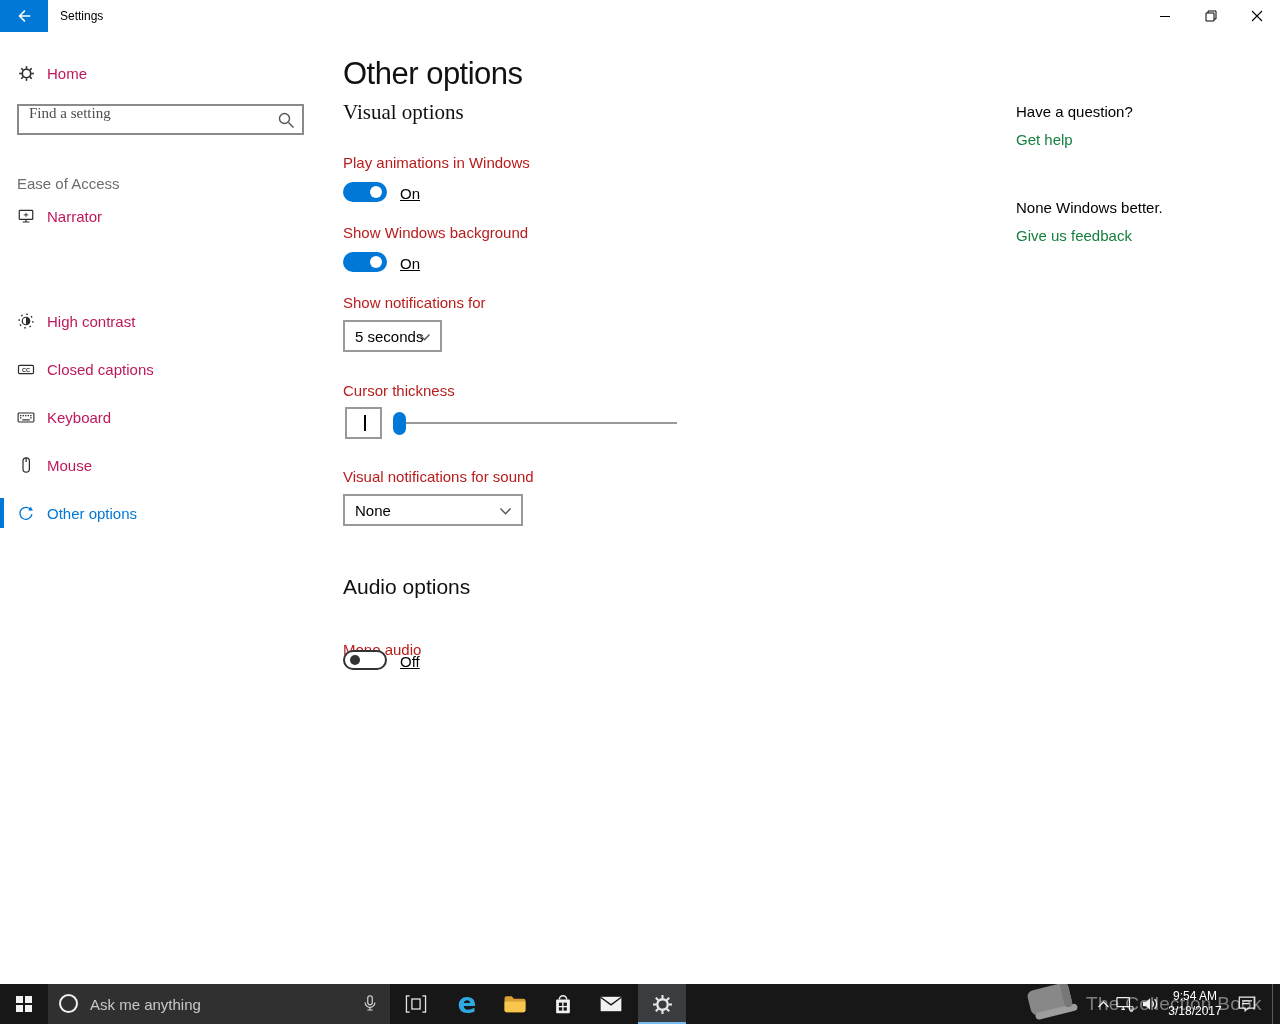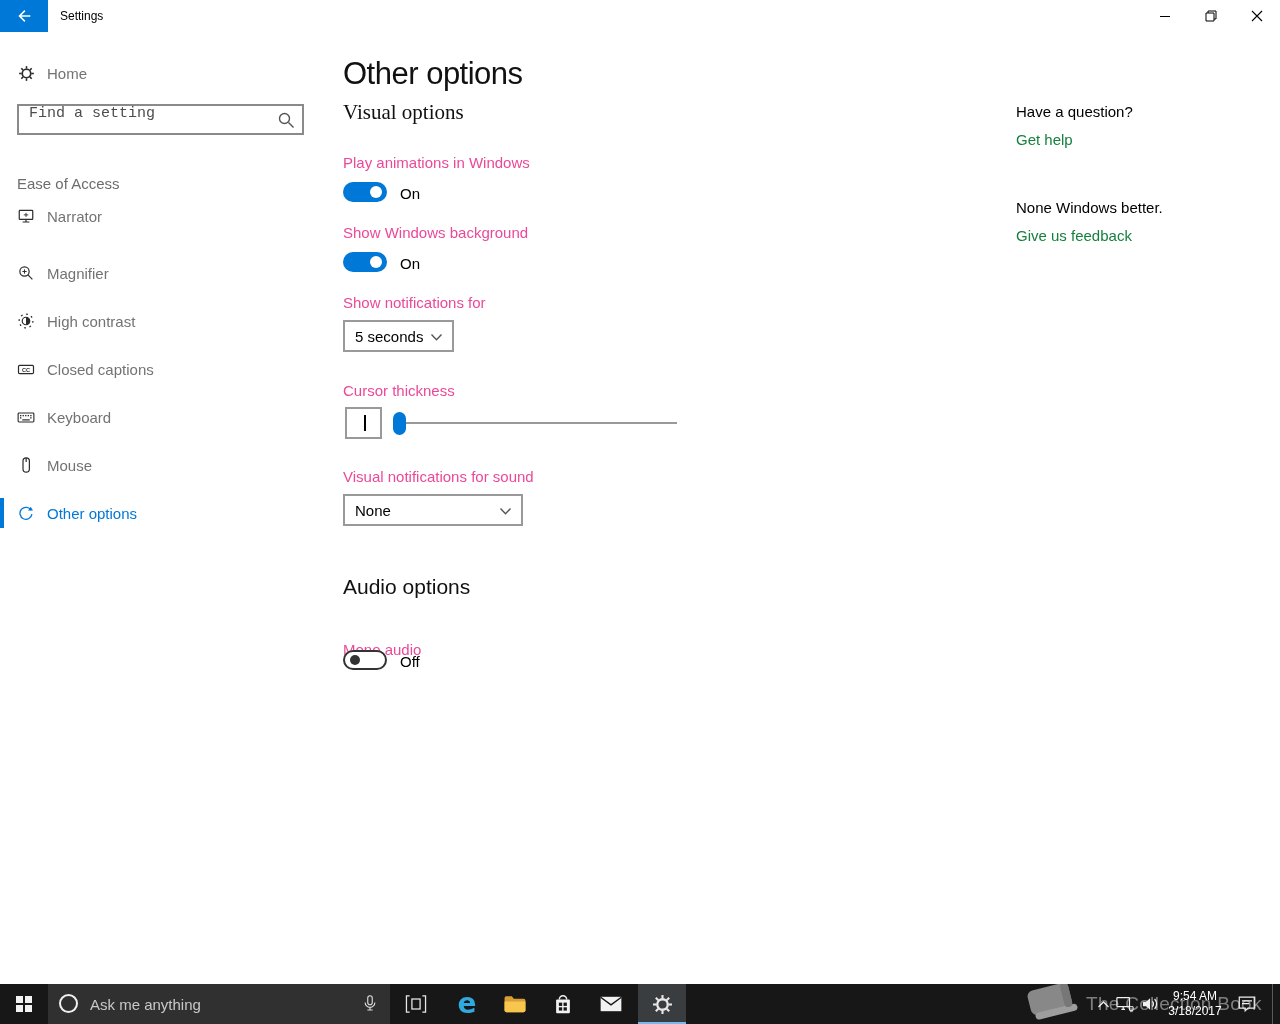--- a/index.html
+++ b/index.html
@@ -16,53 +16,53 @@
               display:flex; align-items:center; justify-content:center; cursor:default; }
   .app-title { position:absolute; left:60px; top:0; height:32px; line-height:32px; font-size:12px; color:#000; }
   .win-btn { position:absolute; top:0; width:46px; height:32px; display:flex; align-items:center; justify-content:center; }
   .win-min { right:92px; } .win-max { right:46px; } .win-close { right:0; }
   .min-glyph { width:10px; height:1px; background:#000; display:block; }
 
   
   .sidebar { position:absolute; left:0; top:32px; width:330px; height:952px; background:#fff; }
   .side-row { position:absolute; left:0; width:330px; height:36px; display:flex; align-items:center; }
   .side-row .icon { position:absolute; left:17px; width:18px; height:18px; display:flex; align-items:center; justify-content:center; color:#2b2b2b; }
-  .side-row .lbl { position:absolute; left:47px; font-size:15px; color:#737373; white-space:nowrap; }
+  .side-row .lbl { position:absolute; left:47px; font-size:15px; color:#be185d; white-space:nowrap; }
   .home-row { top:23px; }
   .search-box { position:absolute; left:17px; top:72px; width:287px; height:31px; border:2px solid #8a8a8a; background:#fff; }
   .search-box input { position:absolute; left:0; top:0; width:283px; height:15px; border:none; outline:none;
-                      padding:0 30px 0 10px; font-size:15px; font-family:Liberation Mono, monospace; color:#6d28d9; background:transparent; }
+                      padding:0 30px 0 10px; font-size:15px; font-family:Liberation Serif, serif; color:#6d28d9; background:transparent; }
   .search-box input::placeholder { color:#4d4d4d; opacity:1; }
   .search-box .mag { position:absolute; right:6px; top:4px; }
   .section-lbl { position:absolute; left:17px; top:143px; font-size:15px; color:#6d6d6d; }
   .nav-narrator { top:166px; } .nav-magnifier { top:223px; } .nav-highcontrast { top:271px; }
   .nav-cc { top:319px; } .nav-keyboard { top:367px; } .nav-mouse { top:415px; } .nav-other { top:463px; }
   .side-row.selected .lbl { color:#0078d7; }
   .side-row.selected .icon { color:#0078d7; }
   .sel-bar { position:absolute; left:0; top:3px; width:4px; height:30px; background:#0078d7; }
 
   
   .main { position:absolute; left:343px; top:32px; }
   .page-title { position:absolute; left:0; top:24px; font-size:31px; font-weight:300; color:#111; white-space:nowrap; letter-spacing:-0.5px; }
   .sec-title { position:absolute; left:0; font-size:21px; font-weight:400; color:#111; white-space:nowrap; }
   .sec-visual { top:68px;font-family:Liberation Serif, serif; }
   .sec-audio { top:543px; }
-  .ctl-label { position:absolute; left:0; font-size:15px; color:#ec4899; white-space:nowrap; }
-  .state-label { position:absolute; left:57px; font-size:15px; color:#000; }
+  .ctl-label { position:absolute; left:0; font-size:15px; color:#b91c1c; white-space:nowrap; }
+  .state-label { position:absolute; left:57px; font-size:15px; color:#000;text-decoration:underline; }
 
   .toggle { position:absolute; left:0; width:44px; height:20px; border-radius:10px; cursor:default; }
   .toggle.on { background:#0078d7; }
   .toggle.on .knob { position:absolute; right:5px; top:4px; width:12px; height:12px; border-radius:50%; background:#fff; }
   .toggle.off { background:#fff; border:2px solid #333; }
   .toggle.off .knob { position:absolute; left:5px; top:3px; width:10px; height:10px; border-radius:50%; background:#333; }
 
   .dropdown { position:absolute; left:0; height:32px; border:2px solid #999; background:#fff;
               display:flex; align-items:center; padding:0 10px; font-size:15px; }
   .dropdown .chev { position:absolute; right:9px; top:11px; }
-  .dd-notif { top:288px; width:111px; }
+  .dd-notif { top:288px; width:99px; }
   .dd-sound { top:462px; width:180px; }
 
   .cursor-preview { position:absolute; left:2px; top:375px; width:37px; height:32px; border:2px solid #999; background:#fff; }
   .cursor-line { position:absolute; left:17px; top:6px; width:1.5px; height:16px; background:#000; }
   .slider { position:absolute; left:50px; top:378px; width:284px; height:26px; }
   .slider .track { position:absolute; left:0; top:12px; width:284px; height:2px; background:#999; }
   .slider .thumb { position:absolute; left:0; top:2px; width:13px; height:23px; border-radius:7px; background:#0078d7; }
 
   
   .help { position:absolute; left:1016px; top:32px; }
@@ -169,30 +169,20 @@
       <span class="icon">
         <svg width="18" height="18" viewBox="0 0 24 24" fill="none" stroke="currentColor" stroke-width="1.6">
           <rect x="3" y="4.5" width="18" height="12" rx="1"></rect>
             <path d="M12 16.5 V20 M7.5 20 H16.5"></path>
             <path d="M9 10.5 h6 M12 7.8 v5.4" stroke-width="1.2"></path>
         </svg>
       </span>
       <span class="lbl">Narrator</span>
     </div>
 
-    <div class="side-row nav-magnifier">
-      <span class="icon">
-        <svg width="18" height="18" viewBox="0 0 24 24" fill="none" stroke="currentColor" stroke-width="1.6">
-          <circle cx="10" cy="10" r="6.2"></circle>
-            <path d="M14.6 14.6 L20.5 20.5"></path>
-            <path d="M10 7.2 v5.6 M7.2 10 h5.6" stroke-width="1.3"></path>
-        </svg>
-      </span>
-      <span class="lbl">Magnifier</span>
-    </div>
 
     <div class="side-row nav-highcontrast">
       <span class="icon">
         <svg width="18" height="18" viewBox="0 0 24 24">
           <circle cx="12" cy="12" r="5" fill="none" stroke="currentColor" stroke-width="1.6"></circle>
           <path d="M12 7 a5 5 0 0 1 0 10 Z" fill="currentColor"></path>
           <circle cx="12" cy="12" r="9.2" fill="none" stroke="currentColor" stroke-width="1.6" stroke-dasharray="2.4 4.8"></circle>
         </svg>
       </span>
       <span class="lbl">High contrast</span>

